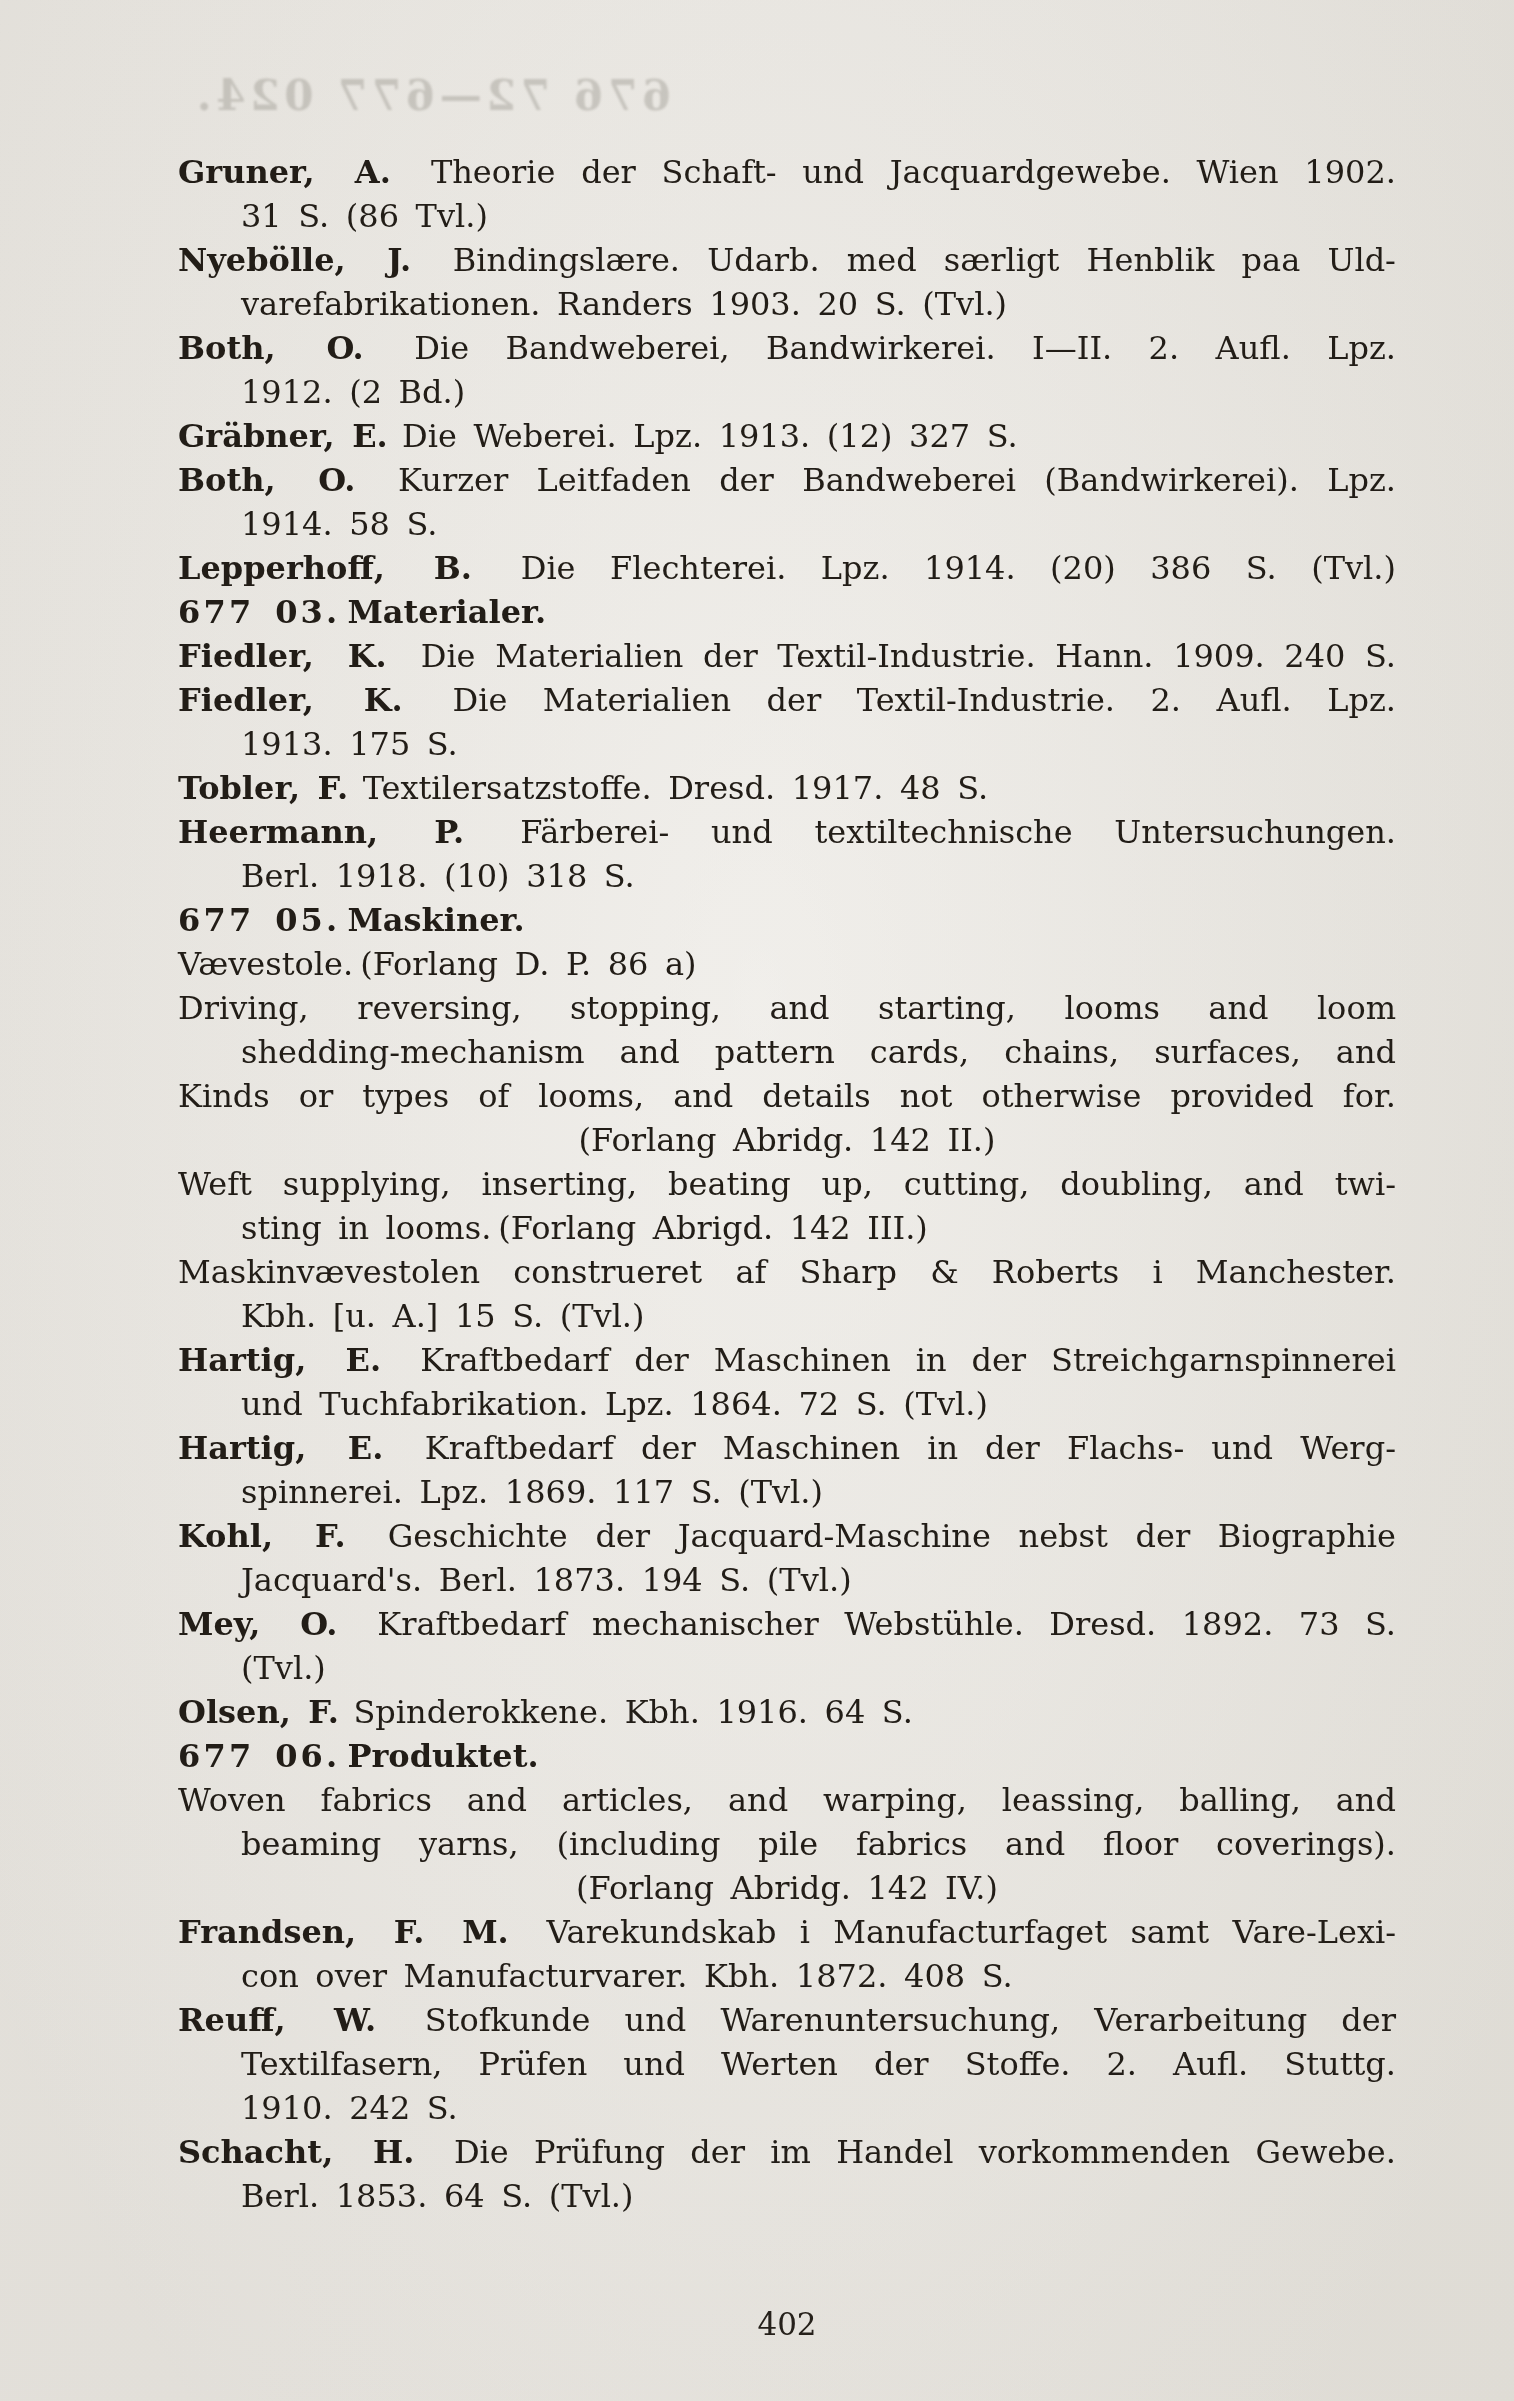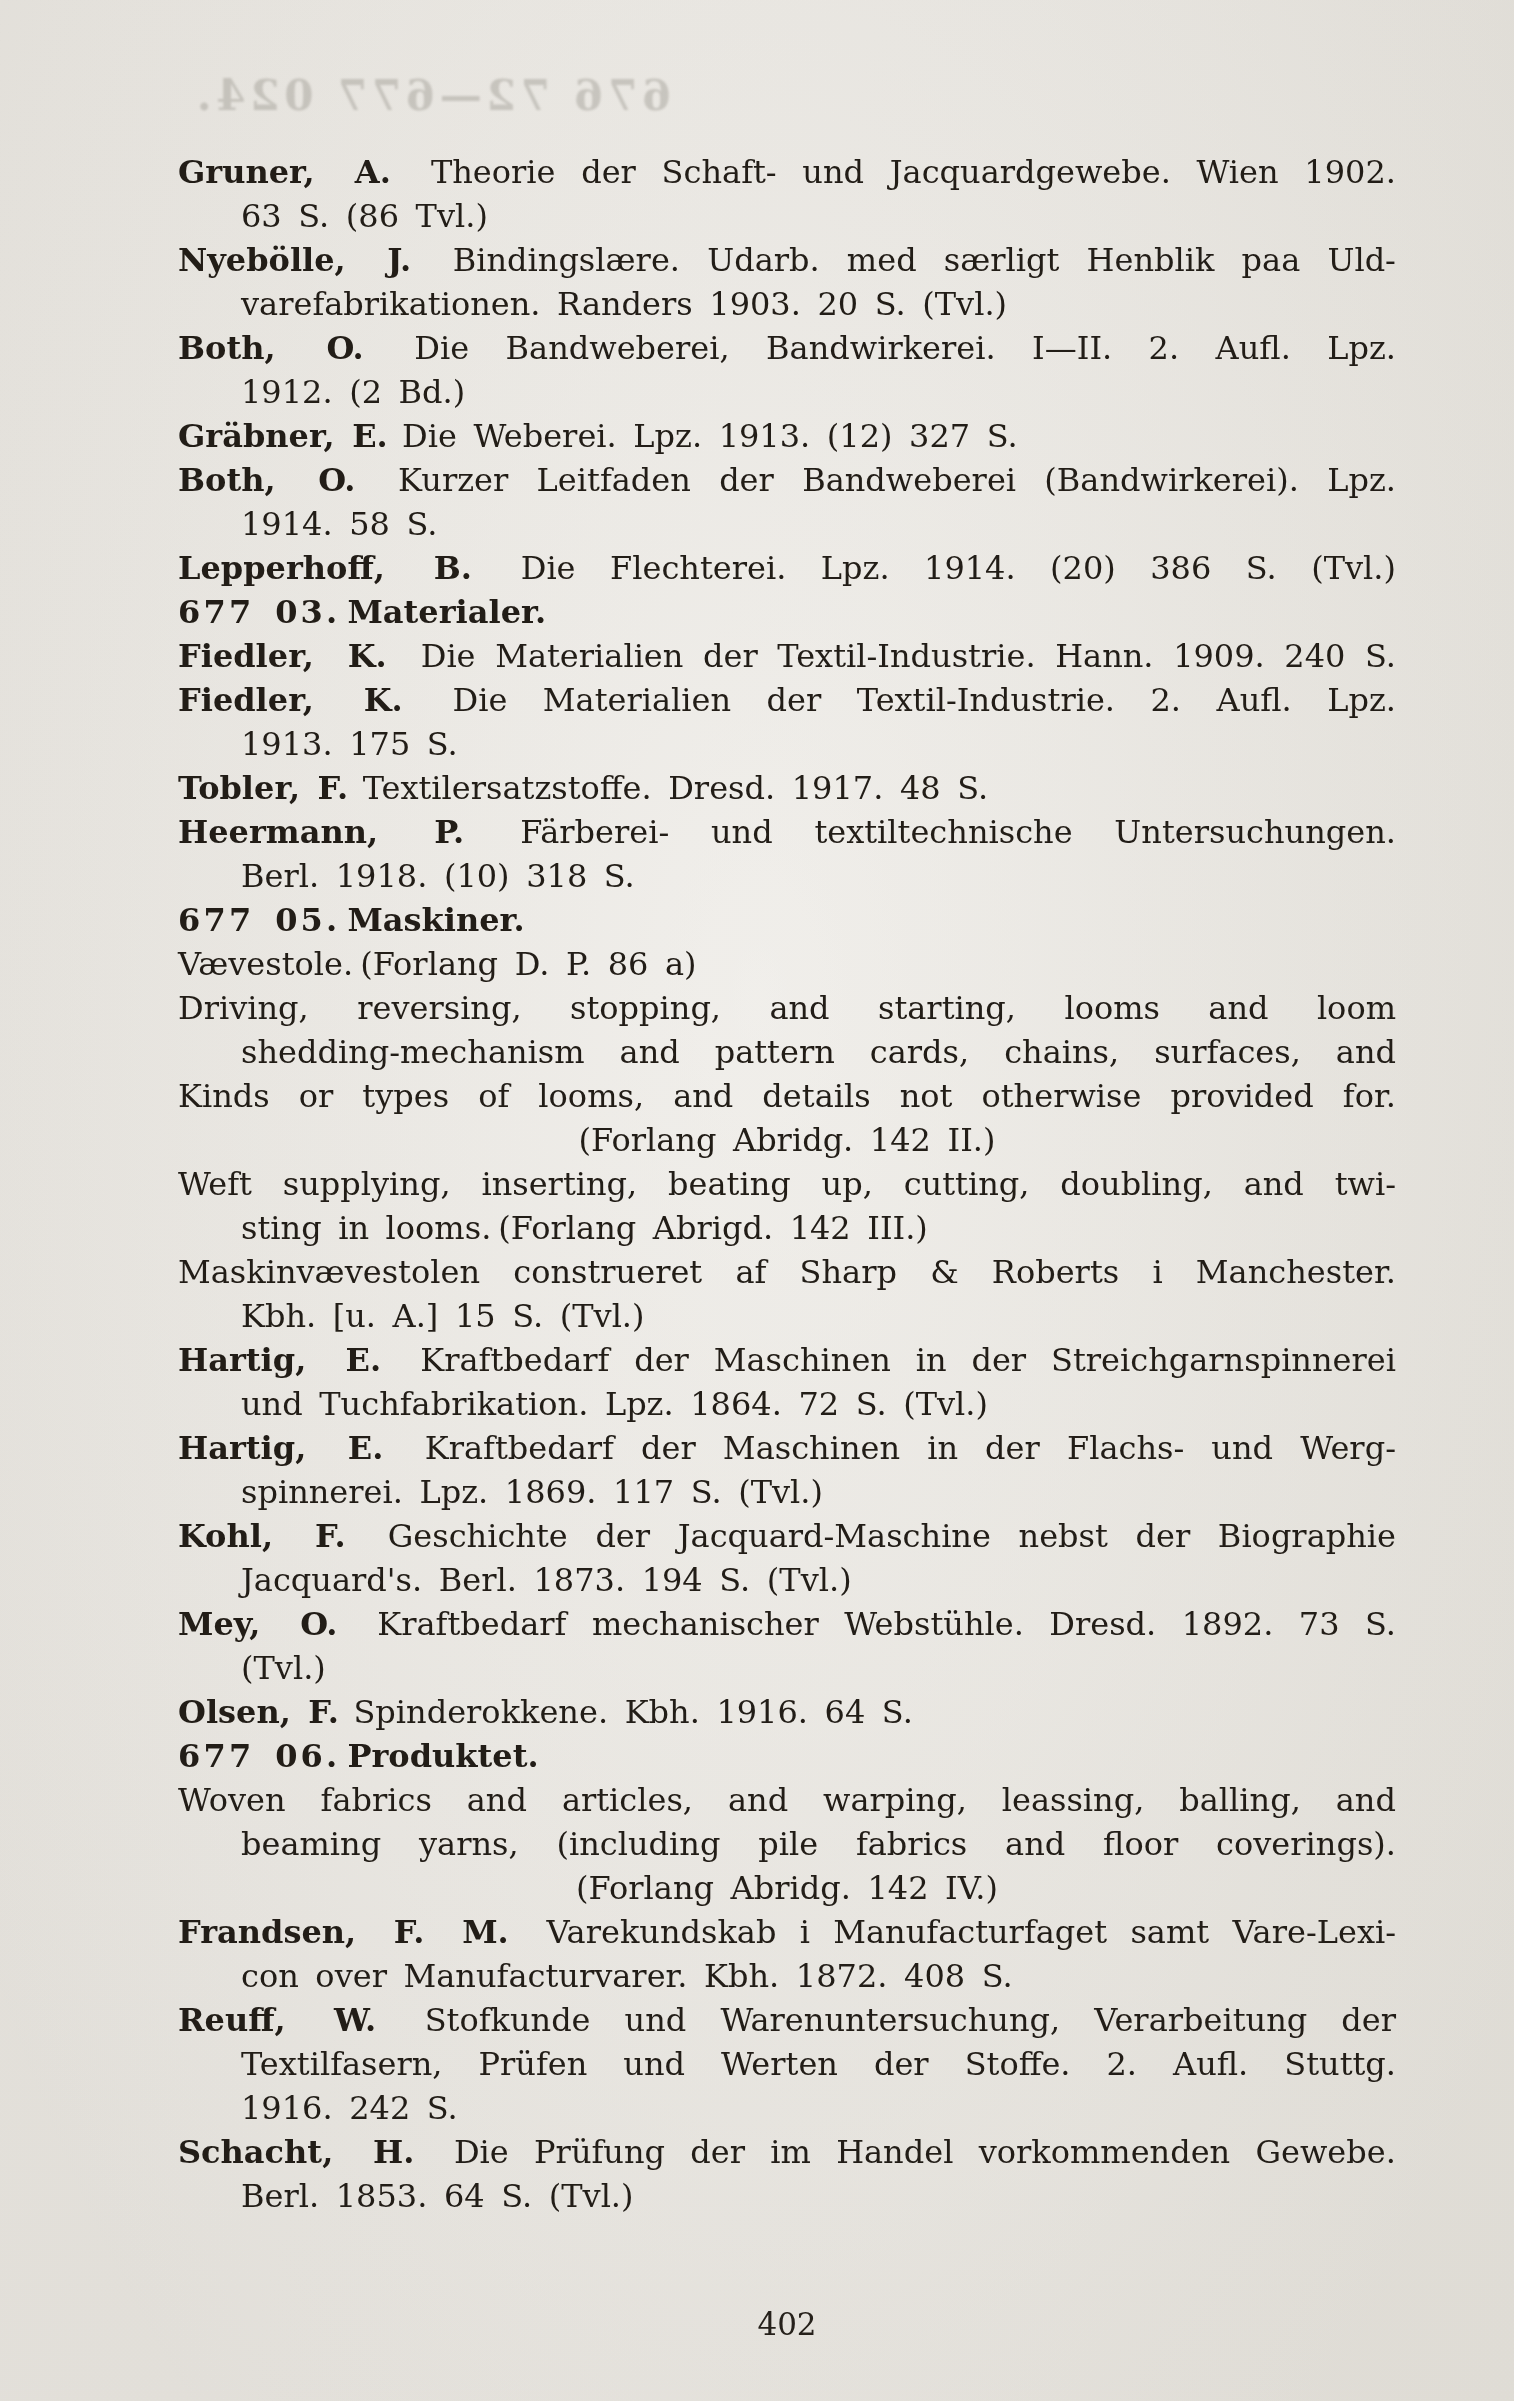--- a/index.html
+++ b/index.html
@@ -52,21 +52,21 @@
         <b class="author">Gruner,</b>
         <b class="author">A.</b>
         <span>Theorie</span>
         <span>der</span>
         <span>Schaft-</span>
         <span>und</span>
         <span>Jacquardgewebe.</span>
         <span>Wien</span>
         <span>1902.</span>
       </div>
-      <div class="line ind">63 S. (86 Tvl.)</div>
+      <div class="line ind">31 S. (86 Tvl.)</div>
       <div class="line jflex">
         <b class="author">Nyebölle,</b>
         <b class="author">J.</b>
         <span>Bindingslære.</span>
         <span>Udarb.</span>
         <span>med</span>
         <span>særligt</span>
         <span>Henblik</span>
         <span>paa</span>
         <span>Uld-</span>
@@ -311,21 +311,21 @@
         <span>Textilfasern,</span>
         <span>Prüfen</span>
         <span>und</span>
         <span>Werten</span>
         <span>der</span>
         <span>Stoffe.</span>
         <span>2.</span>
         <span>Aufl.</span>
         <span>Stuttg.</span>
       </div>
-      <div class="line ind">1916. 242 S.</div>
+      <div class="line ind">1910. 242 S.</div>
       <div class="line jflex">
         <b class="author">Schacht,</b>
         <b class="author">H.</b>
         <span>Die</span>
         <span>Prüfung</span>
         <span>der</span>
         <span>im</span>
         <span>Handel</span>
         <span>vorkommenden</span>
         <span>Gewebe.</span>

